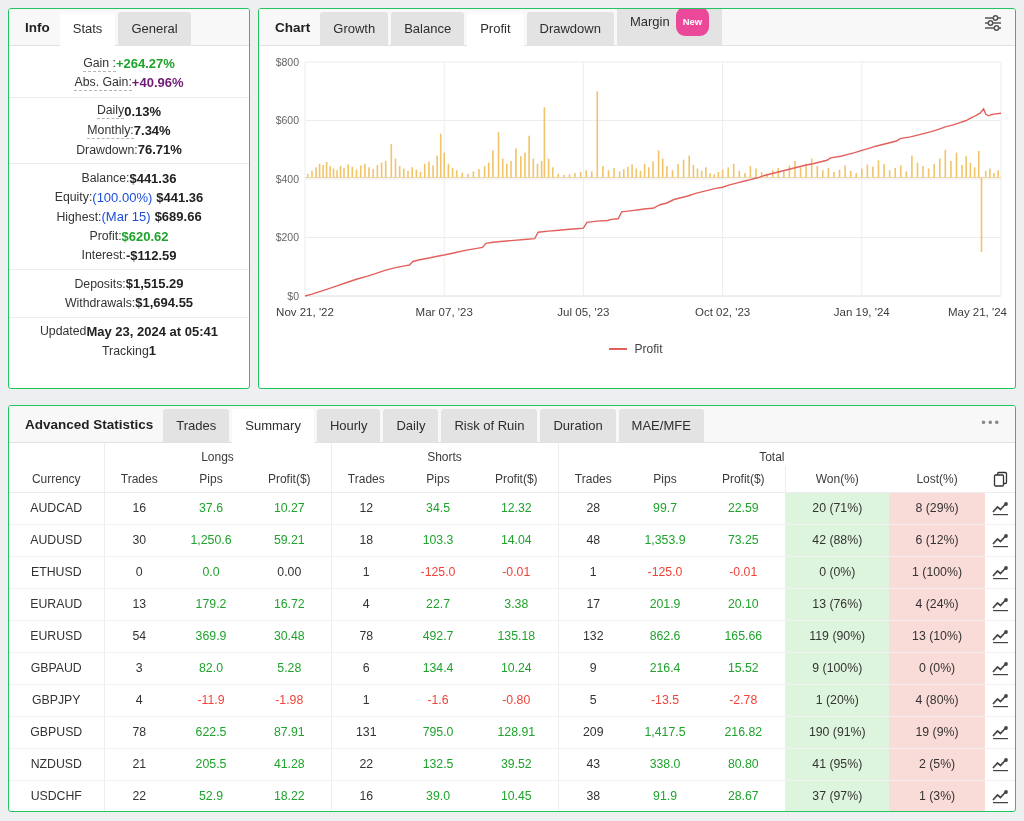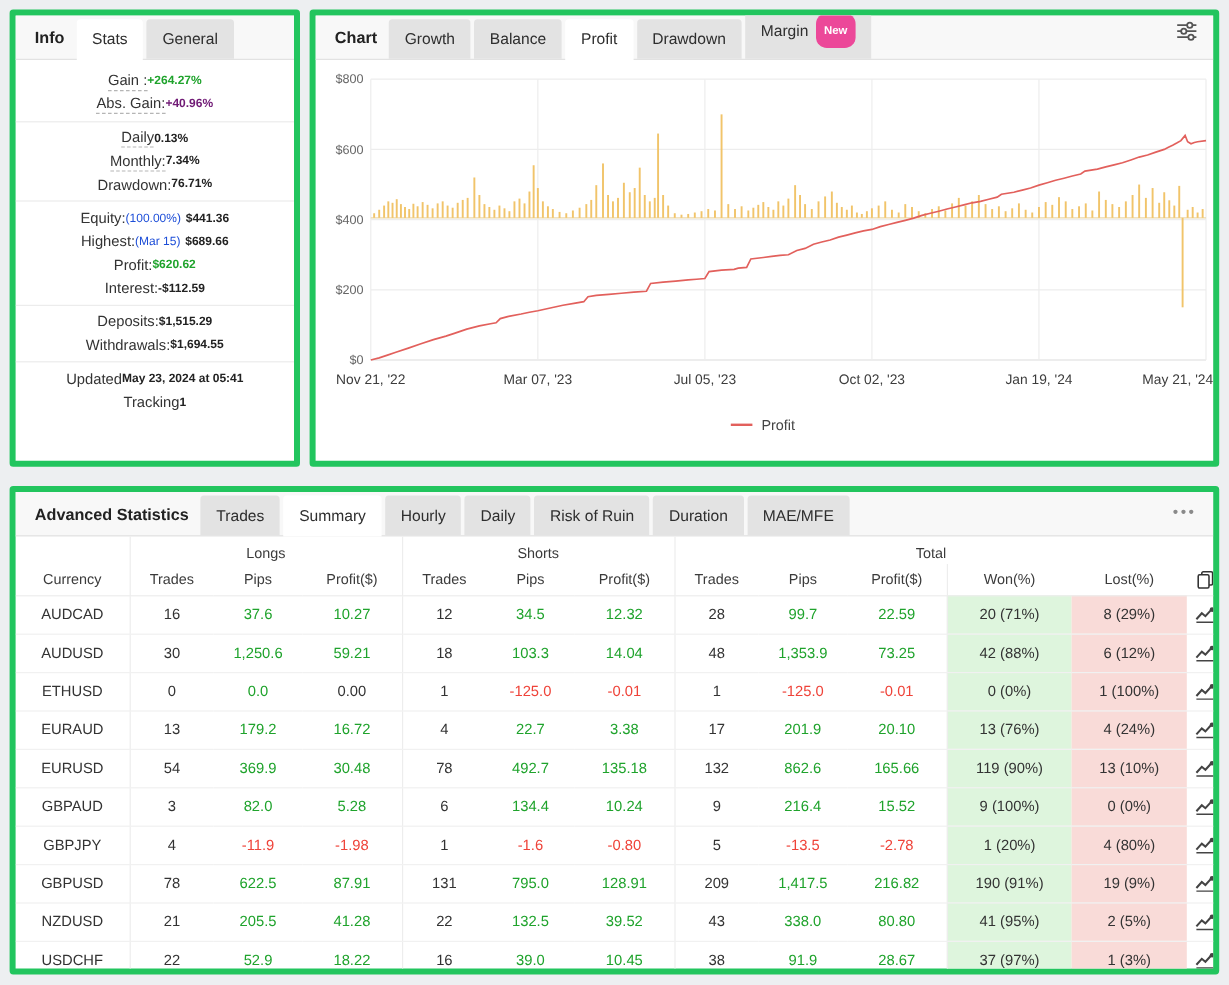--- a/index.html
+++ b/index.html
@@ -3,21 +3,21 @@
 <meta charset="utf-8">
 <style>
   * { box-sizing: border-box; }
   html,body { margin:0; padding:0; }
   body {
     width:1024px; height:821px; overflow:hidden;
     background:#edeff1;
     font-family:"Liberation Sans", sans-serif;
     padding:8px;
   }
-  .panel { background:#fff; border:5px solid #22c55e; border-radius:3px; overflow:hidden; }
+  .panel { background:#fff; border:1px solid #22c55e; border-radius:3px; overflow:hidden; }
   .top-row { display:flex; gap:8px; height:381px; }
   .stats-panel { width:242px; flex:none; display:flex; flex-direction:column; }
   .chart-panel { flex:1; display:flex; flex-direction:column; }
   .bottom-panel { margin-top:16px; height:407px; }
 
   
   .tabbar { display:flex; align-items:flex-end; background:#f8f8f8; border-bottom:1px solid #e2e2e2; height:37px; padding:0 10px; }
   .bar-label { font-weight:bold; font-size:13.5px; color:#222; padding:0 10px 10px 6px; }
   .tab { font-size:13px; color:#2e2e2e; background:#e3e3e3; padding:9px 13px; margin-right:3px;
          border-radius:3px 3px 0 0; cursor:pointer; white-space:nowrap; display:flex; align-items:center; }
@@ -26,21 +26,21 @@
                padding:10px 7px; margin-left:6px; line-height:1; }
   .bar-spacer { flex:1; }
   .bar-icon { padding:0 2px 8px 2px; cursor:pointer; }
   .more-dots { color:#8a8a8a; font-size:13px; letter-spacing:2px; padding:0 4px 12px 0; cursor:pointer; }
 
   
   .stats-body { padding:8px 12px 6px 12px; }
   .srow { height:19.3px; display:flex; justify-content:center; align-items:center; }
   .slabel { font-size:12.3px; color:#333; }
   .slabel.u { border-bottom:1px dashed #b5b5b5; padding-bottom:1px; }
-  .sval { font-size:10px; font-weight:bold; color:#222; }
+  .sval { font-size:13px; font-weight:bold; color:#222; }
   .sval .pre { font-style:normal; font-weight:normal; color:#1d4ed8; margin-right:4px; }
   .sdiv { border-top:1px solid #ececec; margin:4px -12px 4px -12px; }
 
   
   .chart-wrap { padding:2px 4px 0 2px; }
   .legend { display:flex; align-items:center; justify-content:center; gap:7px; height:30px; }
   .legend-marker { width:18px; height:2px; }
   .legend-label { font-size:12px; color:#444; }
 
   
@@ -86,20 +86,24 @@
         </div>
         <div class="srow">
           <span class="slabel u">Monthly:</span>
           <span class="sval"><span>7.34%</span></span>
         </div>
         <div class="srow">
           <span class="slabel">Drawdown:</span>
           <span class="sval"><span>76.71%</span></span>
         </div>
         <div class="sdiv"></div>
+        <div class="srow">
+          <span class="slabel">Balance:</span>
+          <span class="sval"><span>$441.36</span></span>
+        </div>
         <div class="srow">
           <span class="slabel">Equity:</span>
           <span class="sval"><em class="pre">(100.00%)</em><span>$441.36</span></span>
         </div>
         <div class="srow">
           <span class="slabel">Highest:</span>
           <span class="sval"><em class="pre">(Mar 15)</em><span>$689.66</span></span>
         </div>
         <div class="srow">
           <span class="slabel">Profit:</span>

